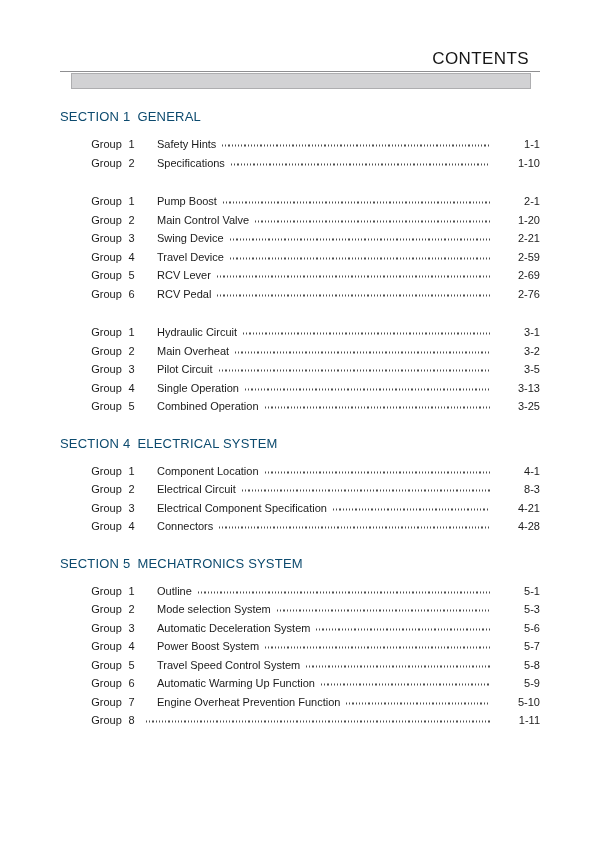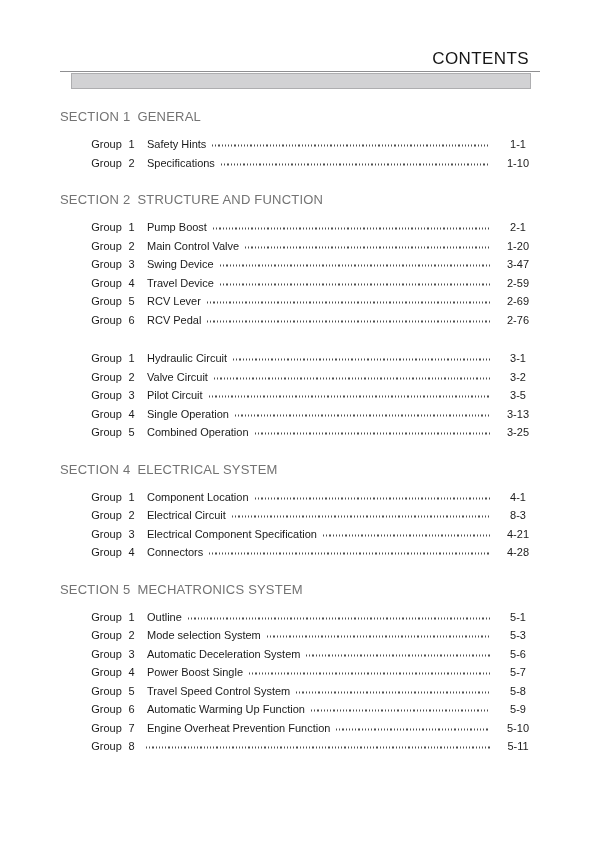--- a/index.html
+++ b/index.html
@@ -36,46 +36,46 @@
     border: 1px solid #aeaeb0;
     margin: 1px 9px 0 11px;
   }
   
   .section { margin-top: 20px; }
   .section-heading {
     font-size: 13px;
     line-height: 16px;
     letter-spacing: 0.2px;
     white-space: nowrap;
-    color: #737373;
+    color: #0c4a6e;
   }
   .heading-name { margin-left: 7px; }
   .group-rows { margin-top: 10px; }
   .toc-row {
     display: flex;
     align-items: baseline;
     padding-left: 30px;
     font-size: 11px;
     line-height: 18.5px;
     height: 18.5px;
     white-space: nowrap;
   }
   .g-label { flex: none; width: 33px; text-align: center; }
   .g-num   { flex: none; width: 17px; text-align: center; }
-  .g-title { flex: none; margin-left: 7px; }
+  .g-title { flex: none; margin-left: 17px; }
   .leader {
     flex: 1 1 auto;
     align-self: center;
     height: 2px;
     margin: 0 6px;
     transform: translateY(1.5px);
     background-image: repeating-linear-gradient(
       to right, #4d4d4d 0 1.2px, transparent 1.2px 3.2px);
   }
-  .g-page { flex: none; width: 44px; text-align: center; }
+  .g-page { flex: none; width: 44px; text-align: right; }
 </style>
 </head>
 <body>
 
 <div class="page">
   <header>
     <div class="contents-title">CONTENTS</div>
     <div class="title-rule"></div>
     <div class="header-bar"></div>
   </header>
@@ -98,23 +98,20 @@
     <span class="g-label">Group</span>
     <span class="g-num">2</span>
     <span class="g-title">Specifications</span>
     <span class="leader"></span>
     <span class="g-page">1-10</span>
   </div>
 </div>
   </section>
 
   <section class="section">
-    <div class="section-heading">
-      <span class="heading-label">SECTION 2</span><span class="heading-name">STRUCTURE AND FUNCTION</span>
-    </div>
     <div class="group-rows">
   <div class="toc-row">
     <span class="g-label">Group</span>
     <span class="g-num">1</span>
     <span class="g-title">Pump Boost</span>
     <span class="leader"></span>
     <span class="g-page">2-1</span>
   </div>
 
   <div class="toc-row">
@@ -123,21 +120,21 @@
     <span class="g-title">Main Control Valve</span>
     <span class="leader"></span>
     <span class="g-page">1-20</span>
   </div>
 
   <div class="toc-row">
     <span class="g-label">Group</span>
     <span class="g-num">3</span>
     <span class="g-title">Swing Device</span>
     <span class="leader"></span>
-    <span class="g-page">3-47</span>
+    <span class="g-page">2-21</span>
   </div>
 
   <div class="toc-row">
     <span class="g-label">Group</span>
     <span class="g-num">4</span>
     <span class="g-title">Travel Device</span>
     <span class="leader"></span>
     <span class="g-page">2-59</span>
   </div>
 
@@ -165,21 +162,21 @@
     <span class="g-label">Group</span>
     <span class="g-num">1</span>
     <span class="g-title">Hydraulic Circuit</span>
     <span class="leader"></span>
     <span class="g-page">3-1</span>
   </div>
 
   <div class="toc-row">
     <span class="g-label">Group</span>
     <span class="g-num">2</span>
-    <span class="g-title">Valve Circuit</span>
+    <span class="g-title">Main Overheat</span>
     <span class="leader"></span>
     <span class="g-page">3-2</span>
   </div>
 
   <div class="toc-row">
     <span class="g-label">Group</span>
     <span class="g-num">3</span>
     <span class="g-title">Pilot Circuit</span>
     <span class="leader"></span>
     <span class="g-page">3-5</span>
@@ -267,21 +264,21 @@
     <span class="g-label">Group</span>
     <span class="g-num">3</span>
     <span class="g-title">Automatic Deceleration System</span>
     <span class="leader"></span>
     <span class="g-page">5-6</span>
   </div>
 
   <div class="toc-row">
     <span class="g-label">Group</span>
     <span class="g-num">4</span>
-    <span class="g-title">Power Boost Single</span>
+    <span class="g-title">Power Boost System</span>
     <span class="leader"></span>
     <span class="g-page">5-7</span>
   </div>
 
   <div class="toc-row">
     <span class="g-label">Group</span>
     <span class="g-num">5</span>
     <span class="g-title">Travel Speed Control System</span>
     <span class="leader"></span>
     <span class="g-page">5-8</span>
@@ -300,18 +297,18 @@
     <span class="g-num">7</span>
     <span class="g-title">Engine Overheat Prevention Function</span>
     <span class="leader"></span>
     <span class="g-page">5-10</span>
   </div>
 
   <div class="toc-row">
     <span class="g-label">Group</span>
     <span class="g-num">8</span>
     <span class="leader"></span>
-    <span class="g-page">5-11</span>
+    <span class="g-page">1-11</span>
   </div>
 </div>
   </section>
 </main>
 </div>
 
 </body></html>

